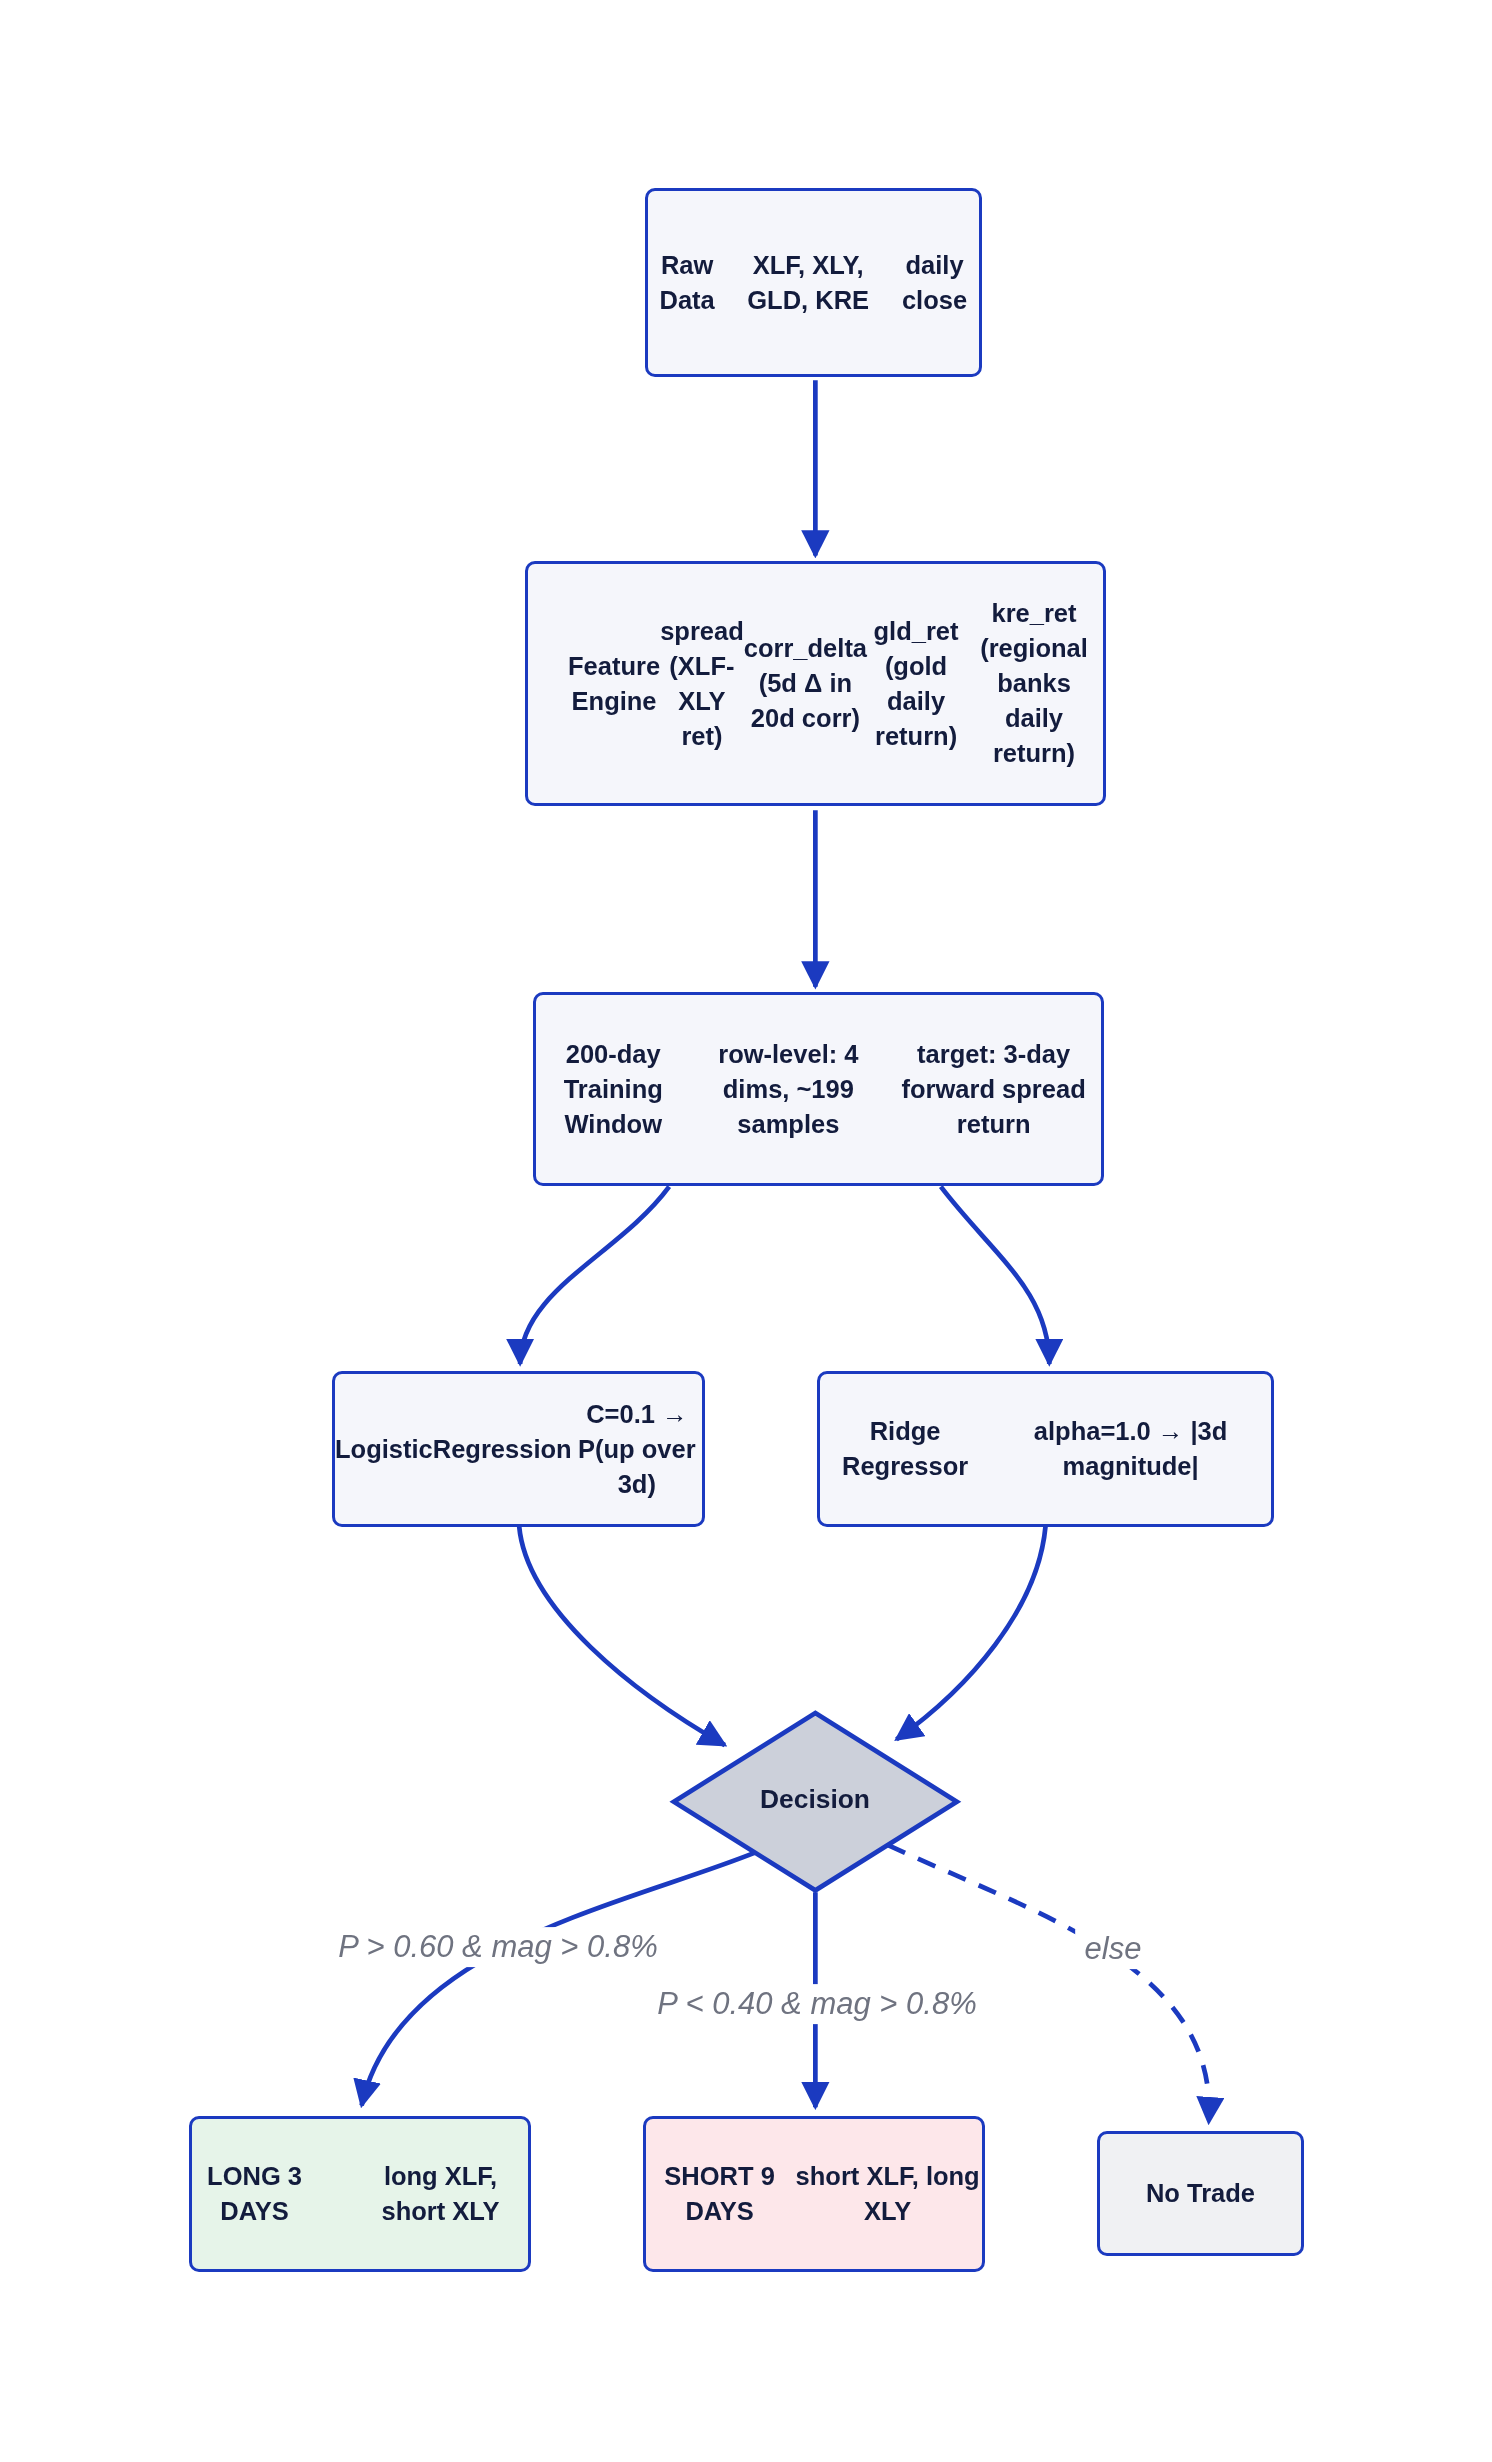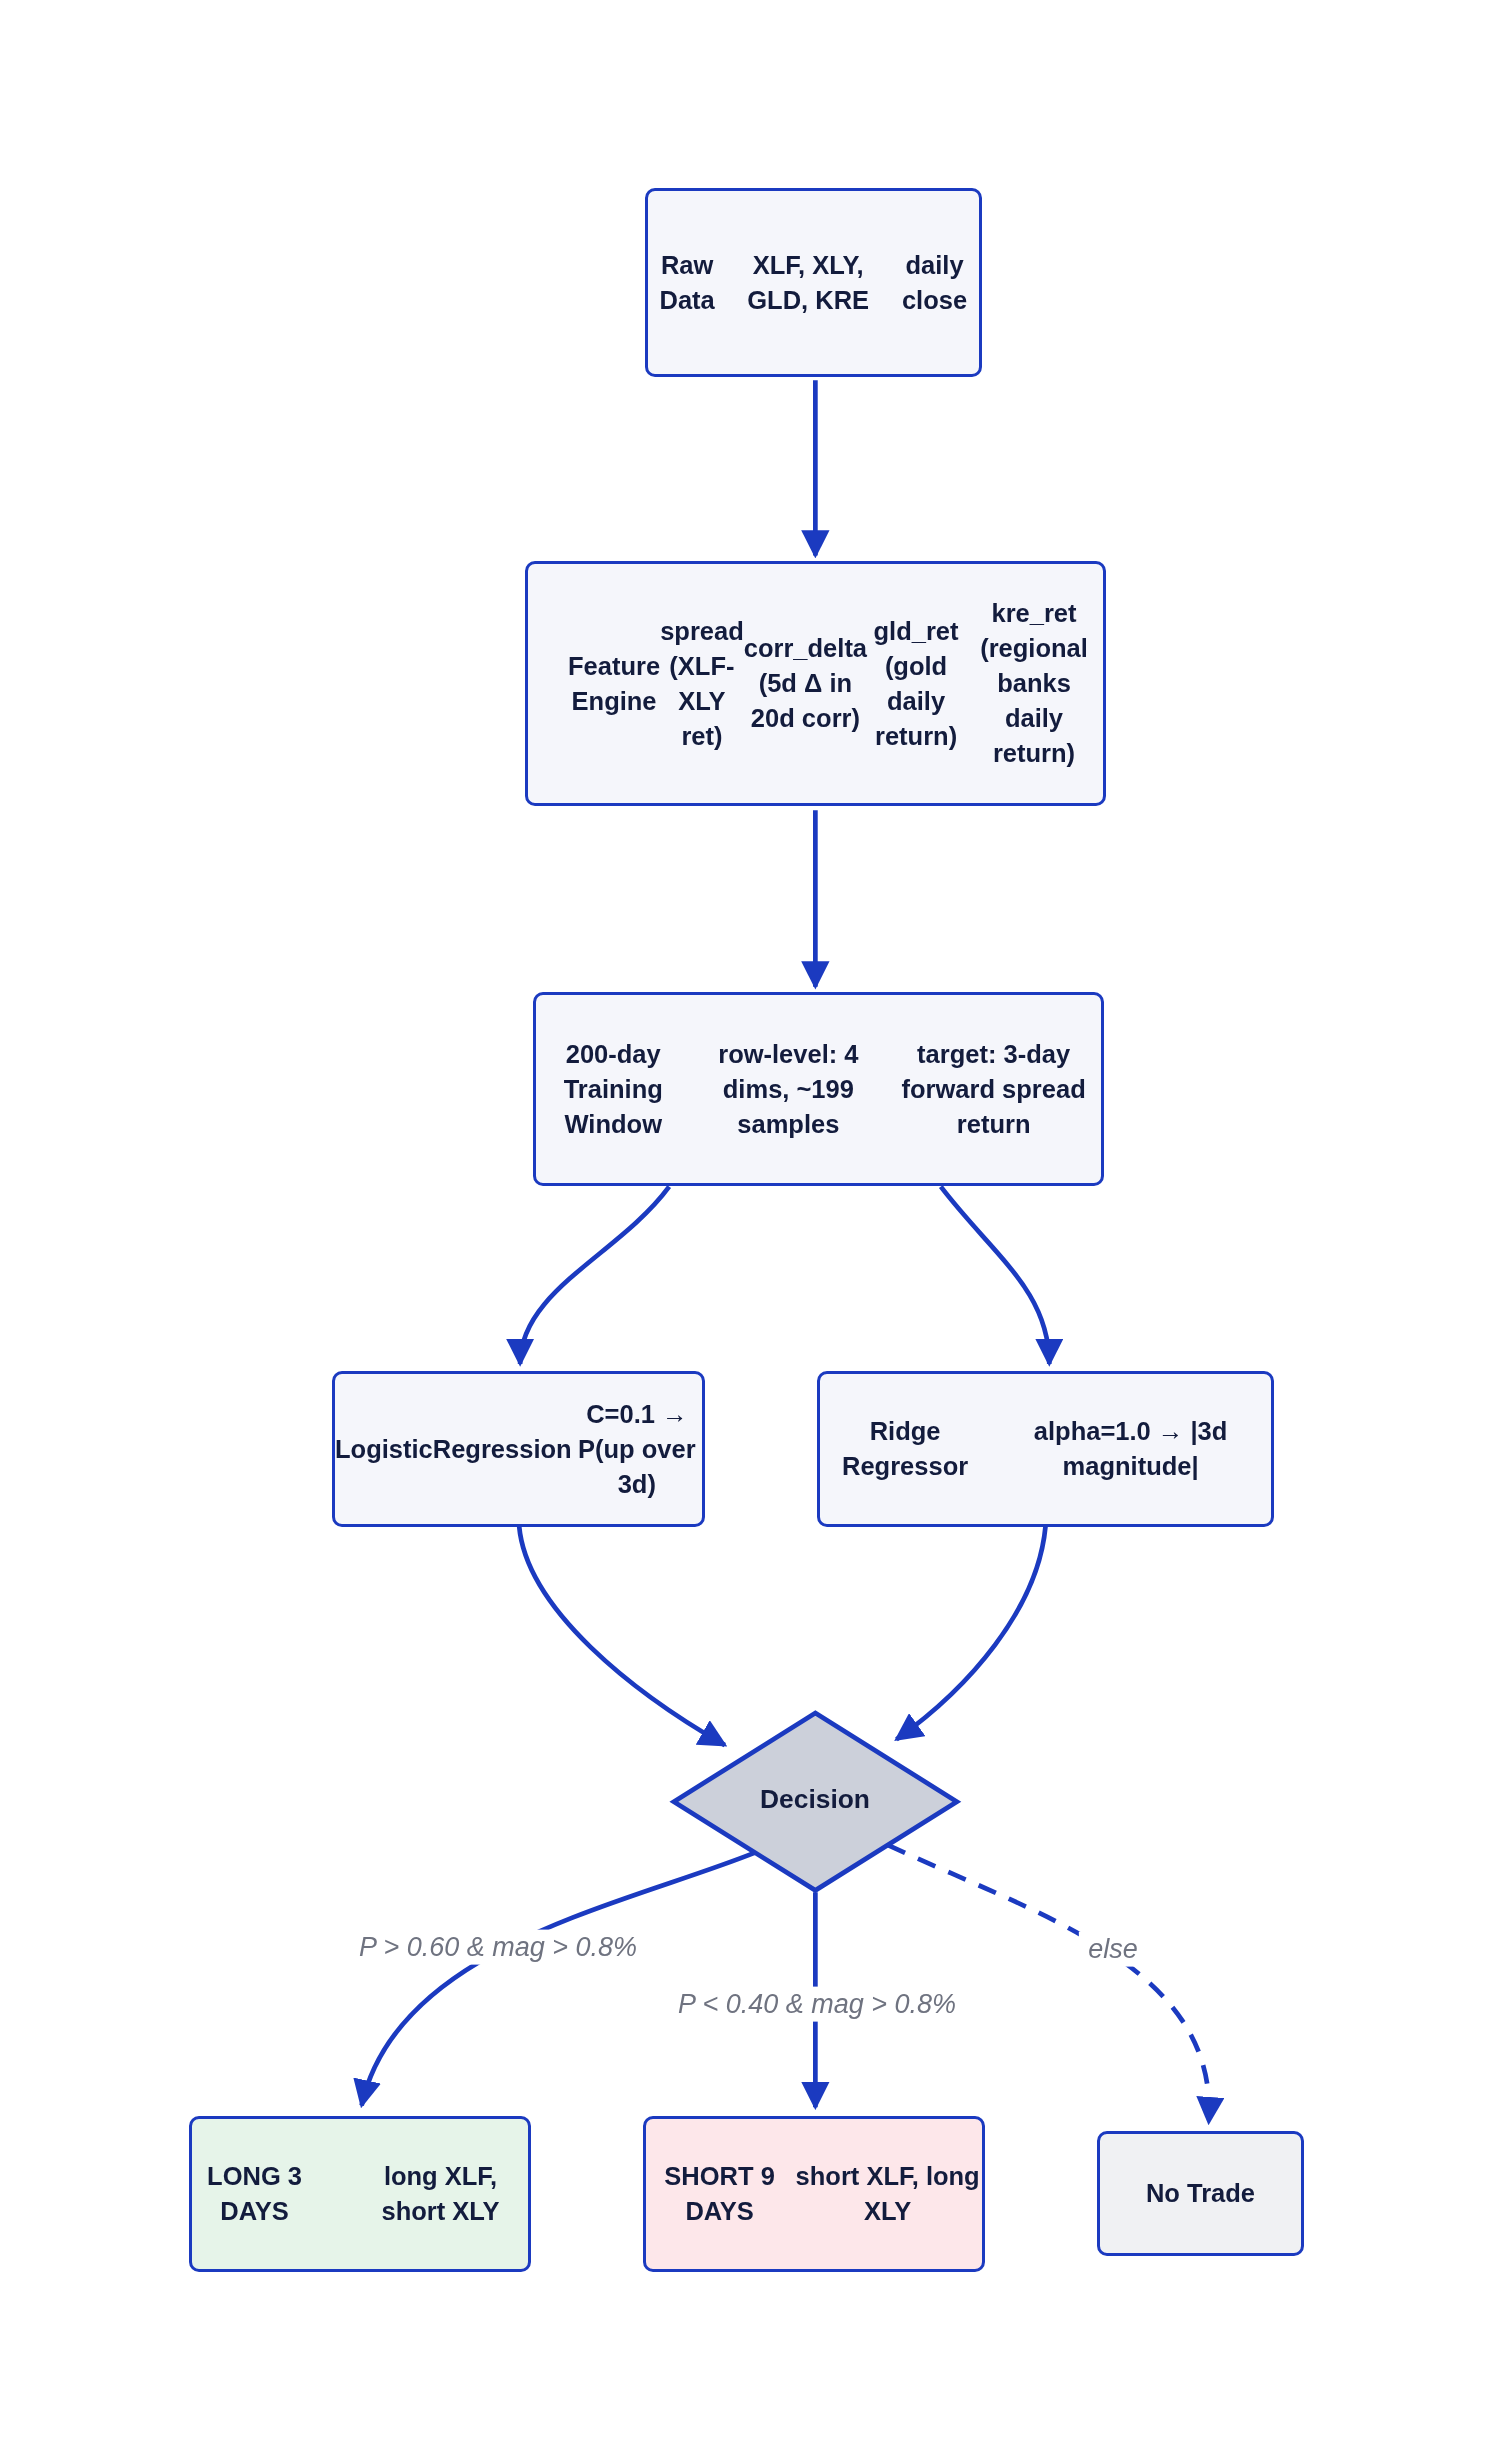--- a/index.html
+++ b/index.html
@@ -49,21 +49,21 @@
     text-align: center;
     font-weight: bold;
     color: var(--text, #131c3d);
     font-size: 26.4px;
     background: transparent;
   }
   .edge-label {
     position: absolute;
     transform: translate(-50%, -50%);
     font-style: italic;
-    font-size: 27px;
+    font-size: 31px;
     color: var(--label, #6f7380);
     background: #ffffff;
     padding: 1.9px 9.4px;
     white-space: nowrap;
   }
 </style>
 </head>
 <body>
 
 <div class="canvas">

